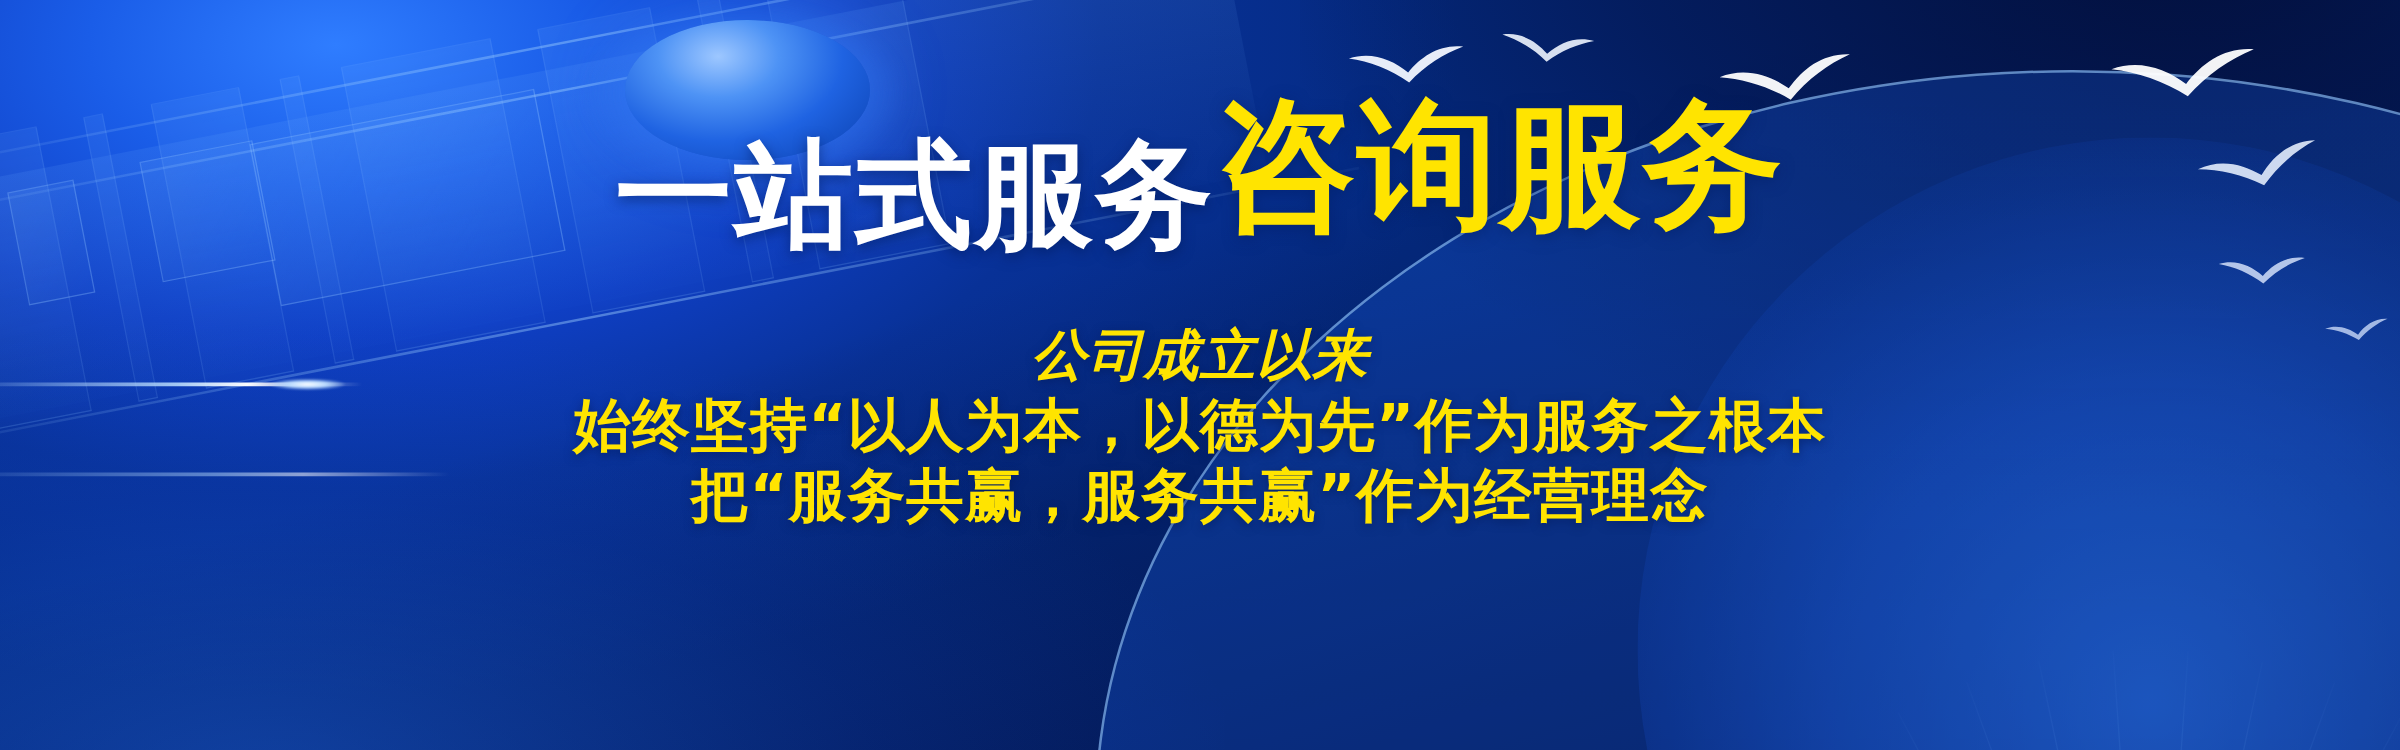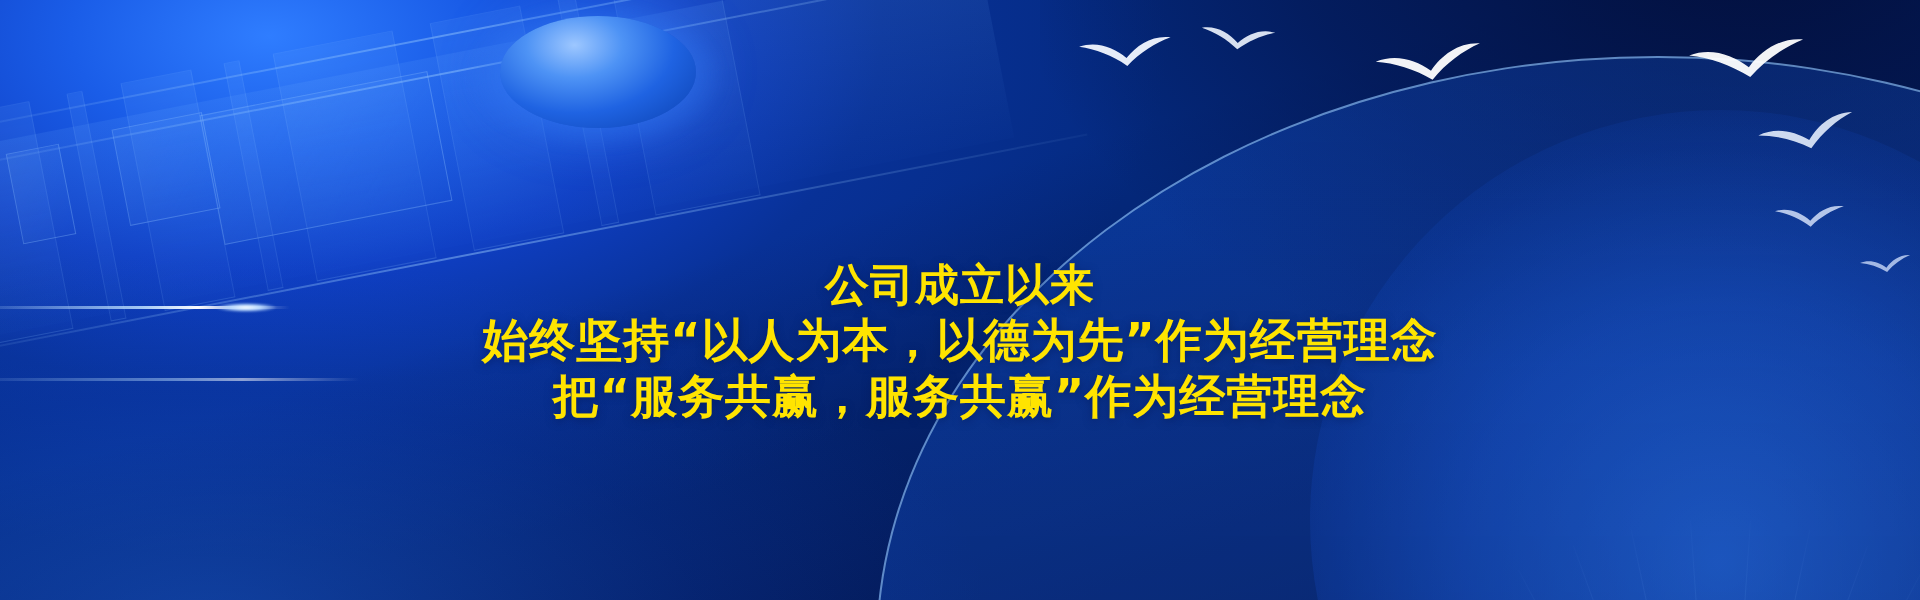--- a/index.html
+++ b/index.html
@@ -192,21 +192,21 @@
     color: #ffe400;
   }
   .subtitle .line {
     font-size: 46px;
     font-weight: 700;
     letter-spacing: 1px;
     line-height: 1.22;
     white-space: nowrap;
     text-shadow: 0 2px 8px rgba(0,25,90,0.6);
   }
-  .subtitle .line.first { font-size: 44px; }
+  .subtitle .line.first { font-size: 44px; font-style: italic; }
 </style>
 </head>
 <body>
 
 <div class="banner">
 
   <div class="bg-base"></div>
   <div class="bg-darktop"></div>
   <div class="bg-topright-dark"></div>
   <div class="bg-bottomglow"></div>
@@ -283,20 +283,23 @@
     <svg width="96" height="34" viewBox="0 0 96 34">
       <path d="M2 6 C20 2 36 10 48 22 C60 10 76 2 94 6 C78 10 62 18 48 30 C34 18 18 10 2 6 Z" fill="#dfeaff" opacity="0.8"></path>
     </svg>
   </div>
   <div class="gull" style="left:1838px; top:248px; transform:rotate(-9deg) scale(.55);">
     <svg width="96" height="34" viewBox="0 0 96 34">
       <path d="M2 6 C20 2 36 10 48 22 C60 10 76 2 94 6 C78 10 62 18 48 30 C34 18 18 10 2 6 Z" fill="#d6e4ff" opacity="0.75"></path>
     </svg>
   </div>
 
+  <div class="headline">
+    <span class="part white">一站式服务</span><span class="part yellow">咨询服务</span>
+  </div>
 
   <div class="subtitle">
     <div class="line first">公司成立以来</div>
-    <div class="line">始终坚持“以人为本，以德为先”作为经营理念</div>
+    <div class="line">始终坚持“以人为本，以德为先”作为服务之根本</div>
     <div class="line">把“服务共赢，服务共赢”作为经营理念</div>
   </div>
 
 </div>
 
 </body></html>

